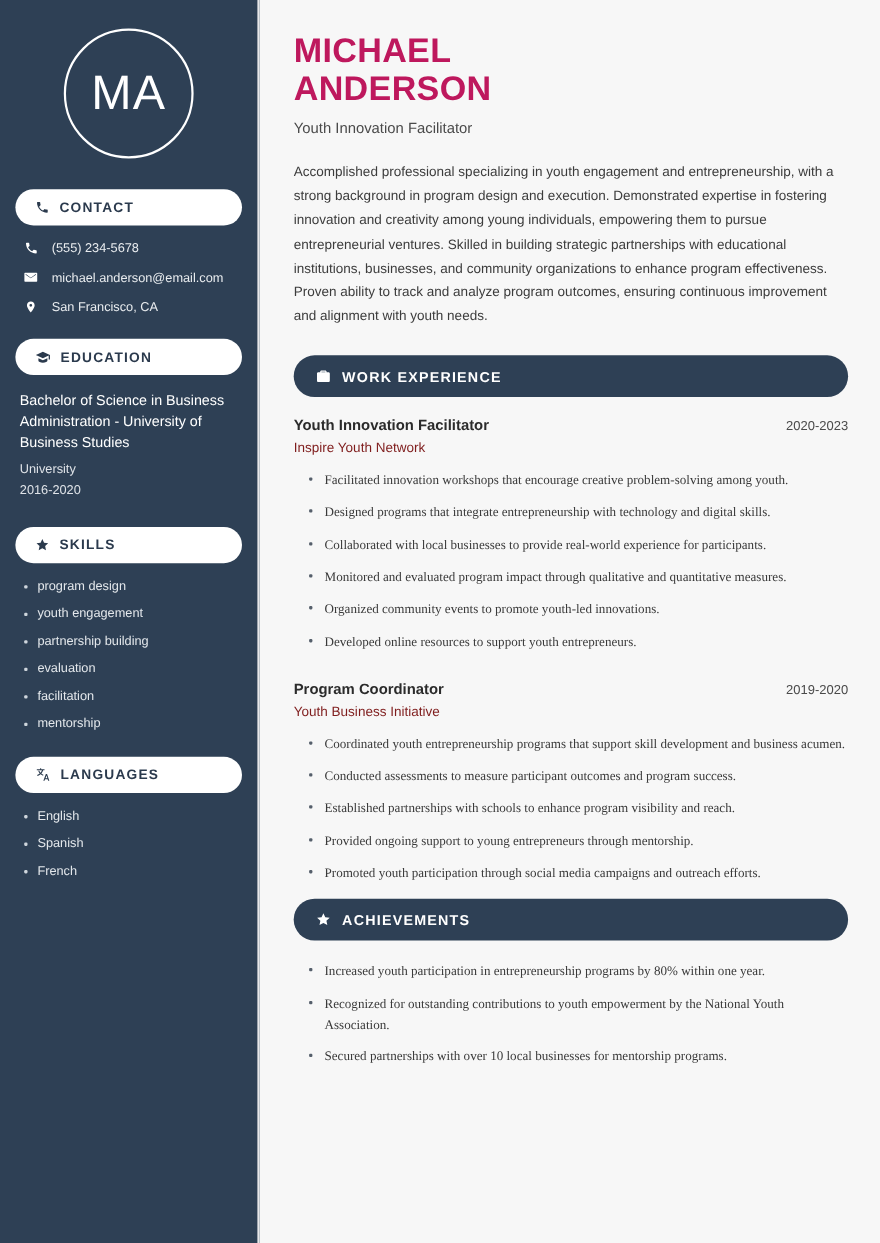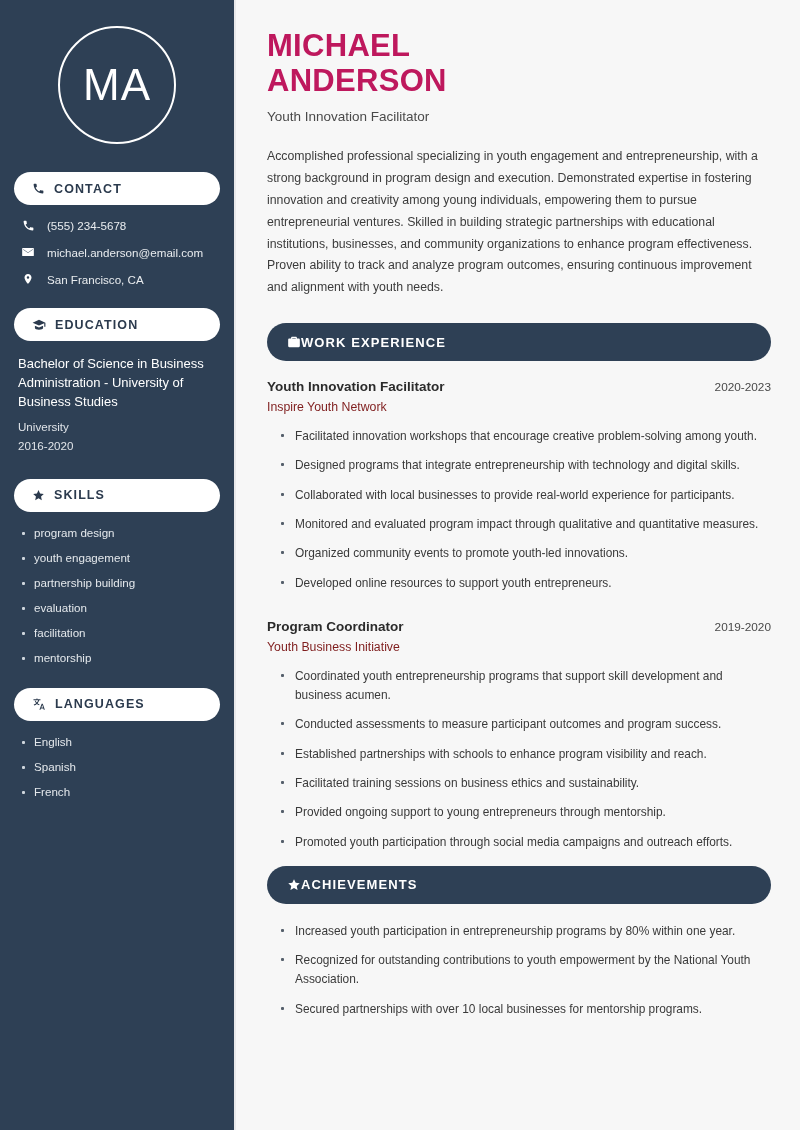--- a/index.html
+++ b/index.html
@@ -126,39 +126,40 @@
     margin-bottom:24px;
   }
 
   .sec-pill {
     background:#2e4055;
     color:#ffffff;
     border-radius:22px;
     height:38px;
     display:flex;
     align-items:center;
+    gap:10px;
     padding:0 20px;
     font-size:13px;
     font-weight:bold;
     letter-spacing:1.1px;
     margin-bottom:18px;
   }
   .sec-pill svg { display:block; }
 
   .job { margin-bottom:14px; }
   .job-head {
     display:flex;
     justify-content:space-between;
     align-items:baseline;
   }
   .job-title { font-size:13.5px; font-weight:bold; color:#2b2b2b; }
   .job-date { font-size:11.8px; color:#4a4a4a; }
   .job-org { font-size:12.3px; color:#7f1d1d; margin-top:6px; }
 
-  .main-ul { list-style:none; margin:13px 0 0 0; padding-left:14px; }
+  .main-ul { list-style:none; margin:13px 0 0 0; padding-left:14px;font-family:Liberation Serif, serif; }
   .main-ul li {
     font-size:11.9px;
     line-height:1.62;
     color:#3a3a3a;
     margin-bottom:10px;
     position:relative;
     padding-left:14px;
   }
   .main-ul li::before {
     content:"";
@@ -308,21 +309,20 @@
   <div class="job">
     <div class="job-head">
       <span class="job-title">Program Coordinator</span>
       <span class="job-date">2019-2020</span>
     </div>
     <div class="job-org">Youth Business Initiative</div>
     <ul class="main-ul">
       <li>Coordinated youth entrepreneurship programs that support skill development and business acumen.</li>
       <li>Conducted assessments to measure participant outcomes and program success.</li>
       <li>Established partnerships with schools to enhance program visibility and reach.</li>
-      <li>Facilitated training sessions on business ethics and sustainability.</li>
       <li>Provided ongoing support to young entrepreneurs through mentorship.</li>
       <li>Promoted youth participation through social media campaigns and outreach efforts.</li>
     </ul>
   </div>
 
   <div class="sec-pill">
     <span>
       <svg width="14" height="14" viewBox="0 0 24 24" fill="#ffffff">
           <path d="M12 2l2.9 6.3 6.9.8-5.1 4.7 1.4 6.8L12 17.2 5.9 20.6l1.4-6.8L2.2 9.1l6.9-.8L12 2z"></path>
         </svg>

